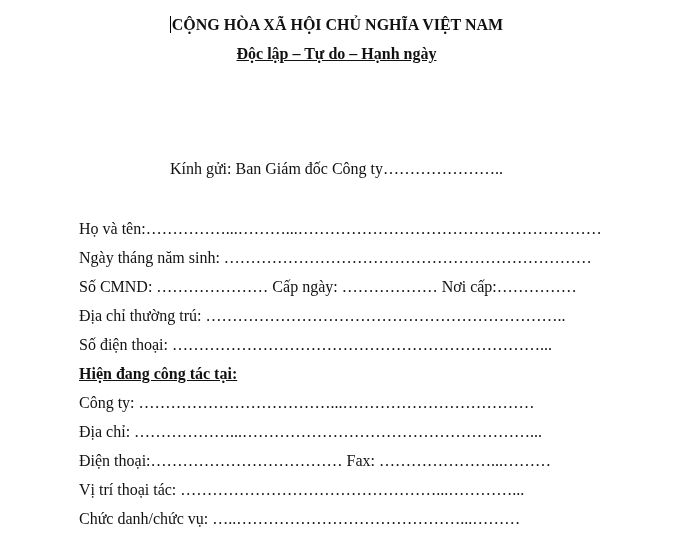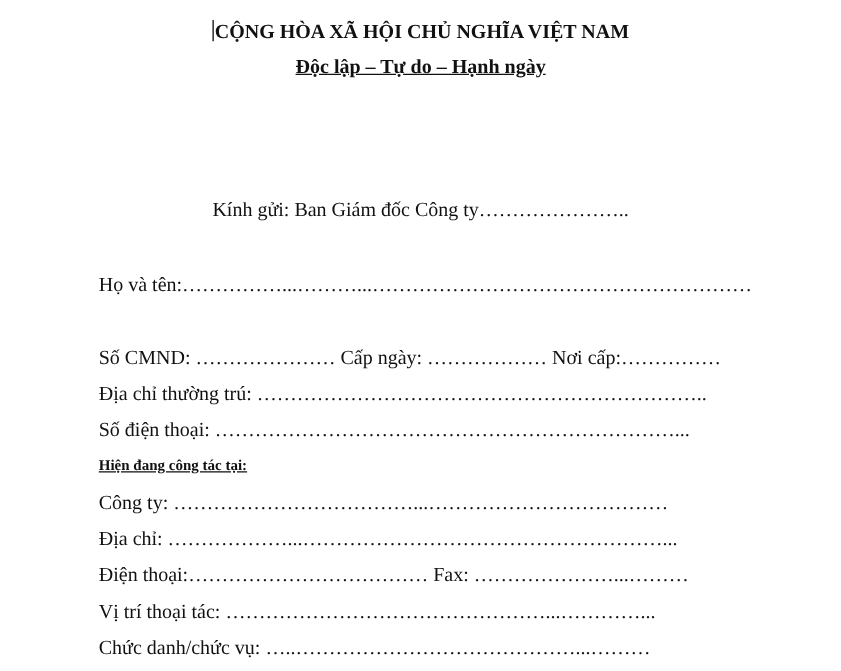--- a/index.html
+++ b/index.html
@@ -60,41 +60,42 @@
     }
     .field {
       position: absolute;
       left: 79px;
       font-size: 16px;
       white-space: nowrap;
     }
     .section-heading {
       position: absolute;
       left: 79px;
-      font-size: 12px;
+      font-size: 16px;
       font-weight: bold;
       text-decoration: underline;
       white-space: nowrap;
     }
   </style>
 </head>
 <body>
 
 <div class="page">
 
   <div class="center-line nation">
     <span class="cursor"></span><span>CỘNG HÒA XÃ HỘI CHỦ NGHĨA VIỆT NAM</span>
   </div>
 
   <div class="center-line motto">Độc lập – Tự do – Hạnh ngày</div>
 
 
   <div class="center-line greeting">Kính gửi: Ban Giám đốc Công ty…………………..</div>
 
   <div class="field" style="top:220px;">Họ và tên:……………...………...…………………………………………………</div>
+  <div class="field" style="top:249px;">Ngày tháng năm sinh: ……………………………………………………………</div>
   <div class="field" style="top:278px;">Số CMND: ………………… Cấp ngày: ……………… Nơi cấp:……………</div>
   <div class="field" style="top:307px;">Địa chỉ thường trú: …………………………………………………………..</div>
   <div class="field" style="top:336px;">Số điện thoại: ……………………………………………………………...</div>
 
   <div class="section-heading" style="top:365px;">Hiện đang công tác tại:</div>
 
   <div class="field" style="top:423px;">Địa chỉ: ………………...………………………………………………...</div>
   <div class="field" style="top:394px;">Công ty: ………………………………...………………………………</div>
   <div class="field" style="top:452px;">Điện thoại:……………………………… Fax: …………………...………</div>
   <div class="field" style="top:481px;">Vị trí thoại tác: …………………………………………...…………...</div>

